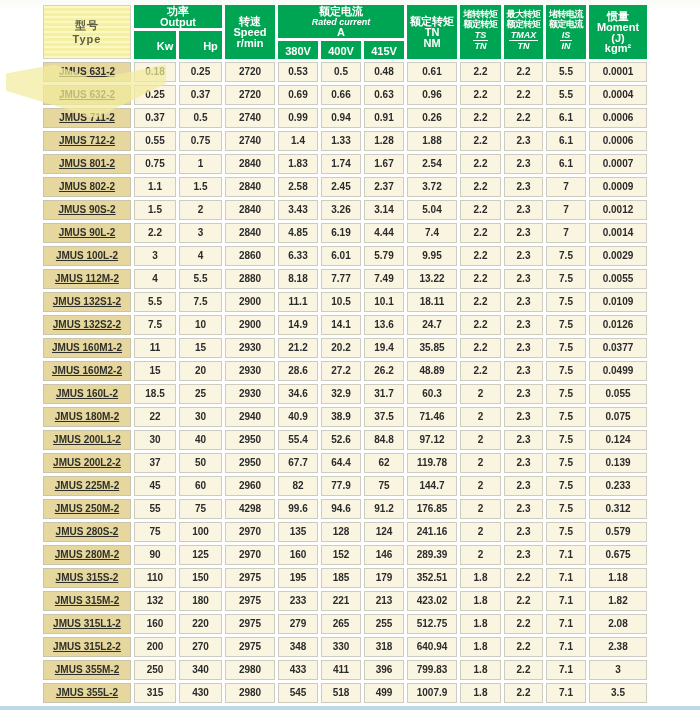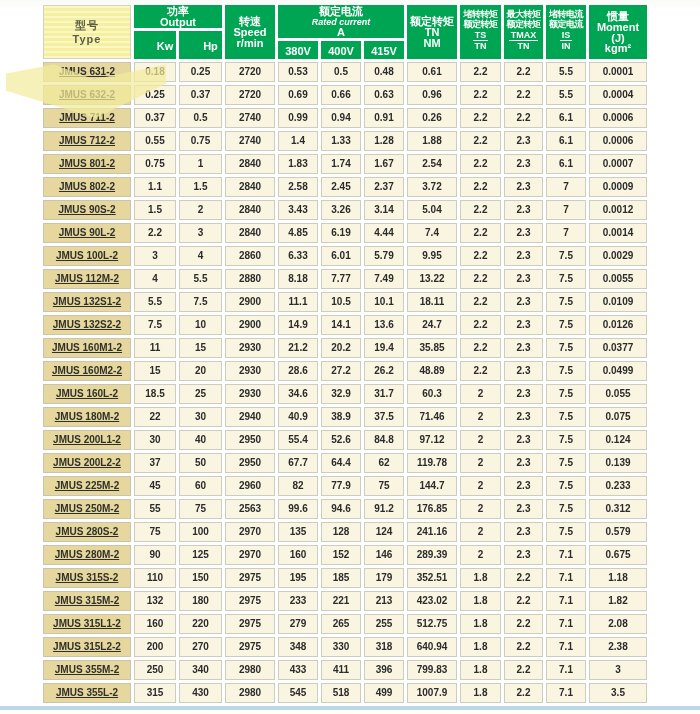--- a/index.html
+++ b/index.html
@@ -16,21 +16,21 @@
   th,td{padding:0;box-sizing:border-box;}
   
   th.gh{
     background:#00a553;color:#ffffff;font-weight:700;
     text-align:center;vertical-align:middle;margin-top:21px;
   }
   .gh .zh{font-size:11px;line-height:12px;}
   .gh .en{font-size:11px;line-height:10.5px;}
   .gh .en-s{font-size:9px;line-height:10px;font-style:italic;}
   .gh .zh-s{font-size:9px;line-height:9.5px;letter-spacing:-0.5px;}
-  .frac{display:inline-block;font-weight:700;margin-top:1px;}
+  .frac{display:inline-block;font-weight:700;margin-top:1px;font-style:italic;}
   .frac .num{display:block;border-bottom:1px solid #ffffff;padding:0 2px;font-size:9px;line-height:10px;}
   .frac .den{display:block;font-size:9px;line-height:10px;}
   
   th.type-head{
     background:repeating-linear-gradient(180deg,#fbf8c0 0 2px,#f4efa2 2px 5px);
     border:1px solid #d2d2c6;color:#5e5e46;
     font-size:11px;line-height:14px;font-weight:700;
     text-align:center;vertical-align:middle;letter-spacing:1px;
   }
   
@@ -407,21 +407,21 @@
       <td>144.7</td>
       <td>2</td>
       <td>2.3</td>
       <td>7.5</td>
       <td>0.233</td>
     </tr>
         <tr>
       <td class="type-cell">JMUS 250M-2</td>
       <td>55</td>
       <td>75</td>
-      <td>2563</td>
+      <td>4298</td>
       <td>99.6</td>
       <td>94.6</td>
       <td>91.2</td>
       <td>176.85</td>
       <td>2</td>
       <td>2.3</td>
       <td>7.5</td>
       <td>0.312</td>
     </tr>
         <tr>

